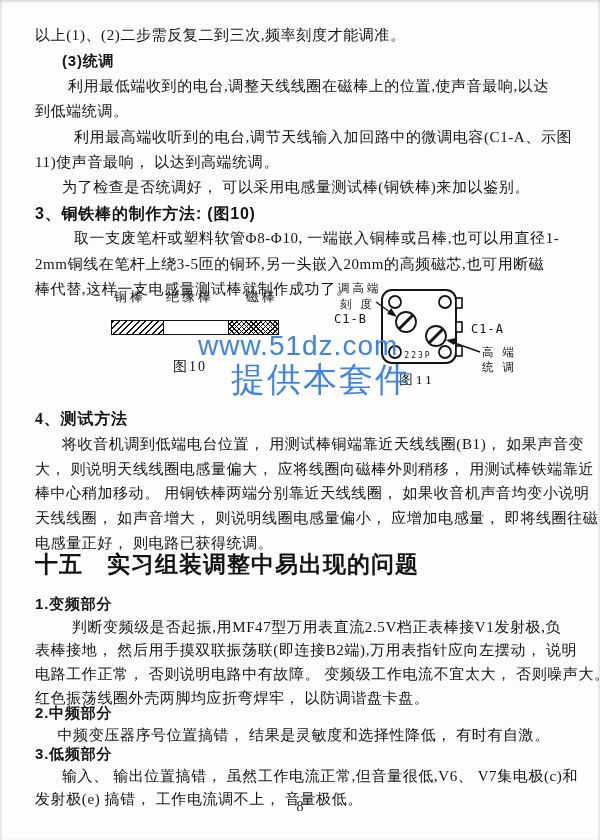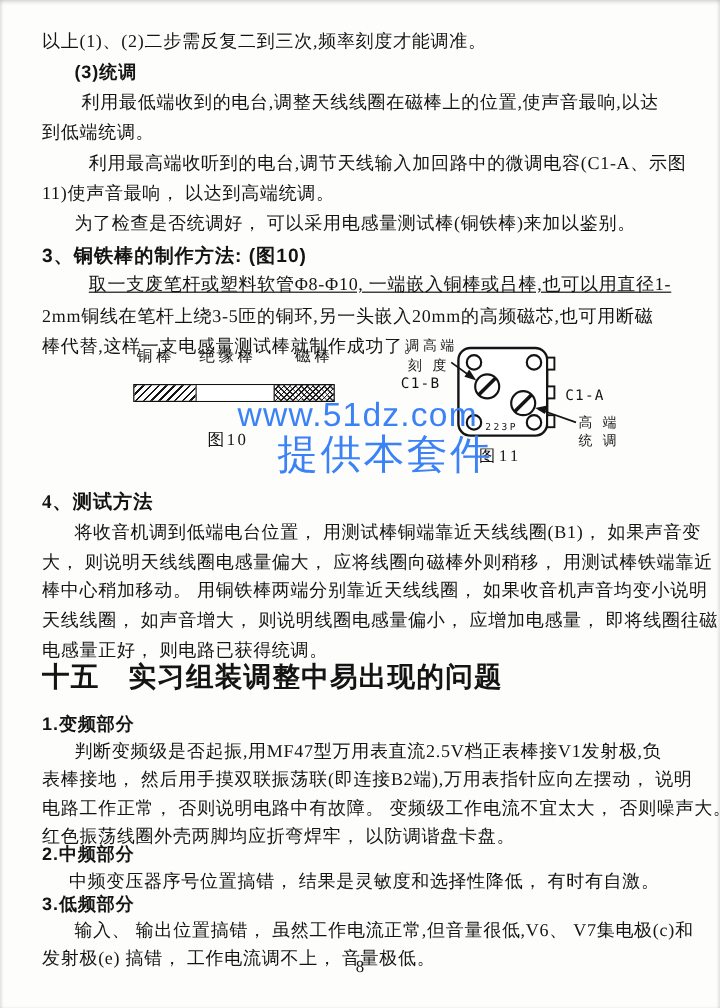--- a/index.html
+++ b/index.html
@@ -55,21 +55,21 @@
 
   <div class="tblock" id="b1">
       <div class="line">以上(1)、(2)二步需反复二到三次,频率刻度才能调准。</div>
       <div class="line bold" style="padding-left: 1.8em;">(3)统调</div>
       <div class="line" style="padding-left: 2.2em;">利用最低端收到的电台,调整天线线圈在磁棒上的位置,使声音最响,以达</div>
       <div class="line">到低端统调。</div>
       <div class="line" style="padding-left: 2.6em;">利用最高端收听到的电台,调节天线输入加回路中的微调电容(C1-A、示图</div>
       <div class="line">11)使声音最响， 以达到高端统调。</div>
       <div class="line" style="padding-left: 1.8em;">为了检查是否统调好， 可以采用电感量测试棒(铜铁棒)来加以鉴别。</div>
       <div class="line bold big">3、铜铁棒的制作方法: (图10)</div>
-      <div class="line" style="padding-left: 2.6em; text-decoration: underline;">取一支废笔杆或塑料软管Φ8-Φ10, 一端嵌入铜棒或吕棒,也可以用直径1-</div>
+      <div class="line" style="padding-left: 2.6em;">取一支废笔杆或塑料软管Φ8-Φ10, 一端嵌入铜棒或吕棒,也可以用直径1-</div>
       <div class="line">2mm铜线在笔杆上绕3-5匝的铜环,另一头嵌入20mm的高频磁芯,也可用断磁</div>
       <div class="line">棒代替,这样一支电感量测试棒就制作成功了。</div>
     </div>
 
   <div class="figarea">
 
     <div class="fig10">
       <span class="lbl l1">铜棒</span>
       <span class="lbl l2">绝缘棒</span>
       <span class="lbl l3">磁棒</span>
@@ -128,21 +128,21 @@
       <div class="line">大， 则说明天线线圈电感量偏大， 应将线圈向磁棒外则稍移， 用测试棒铁端靠近</div>
       <div class="line">棒中心稍加移动。 用铜铁棒两端分别靠近天线线圈， 如果收音机声音均变小说明</div>
       <div class="line">天线线圈， 如声音增大， 则说明线圈电感量偏小， 应增加电感量， 即将线圈往磁</div>
       <div class="line">电感量正好， 则电路已获得统调。</div>
     </div>
 
   <div class="chapter-heading">十五　实习组装调整中易出现的问题</div>
 
   <div class="tblock" id="b3">
       <div class="line bold">1.变频部分</div>
-      <div class="line" style="padding-left: 1.8em;">判断变频级是否起振,用MF47型万用表直流2.5V档正表棒接V1发射极,负</div>
+      <div class="line" style="padding-left: 1.8em; text-align: center;">判断变频级是否起振,用MF47型万用表直流2.5V档正表棒接V1发射极,负</div>
       <div class="line">表棒接地， 然后用手摸双联振荡联(即连接B2端),万用表指针应向左摆动， 说明</div>
       <div class="line">电路工作正常， 否则说明电路中有故障。 变频级工作电流不宜太大， 否则噪声大。</div>
       <div class="line">红色振荡线圈外壳两脚均应折弯焊牢， 以防调谐盘卡盘。</div>
     </div>
   <div class="tblock" id="b4">
       <div class="line bold">2.中频部分</div>
       <div class="line" style="padding-left: 1.5em;">中频变压器序号位置搞错， 结果是灵敏度和选择性降低， 有时有自激。</div>
     </div>
   <div class="tblock" id="b5">
       <div class="line bold">3.低频部分</div>

